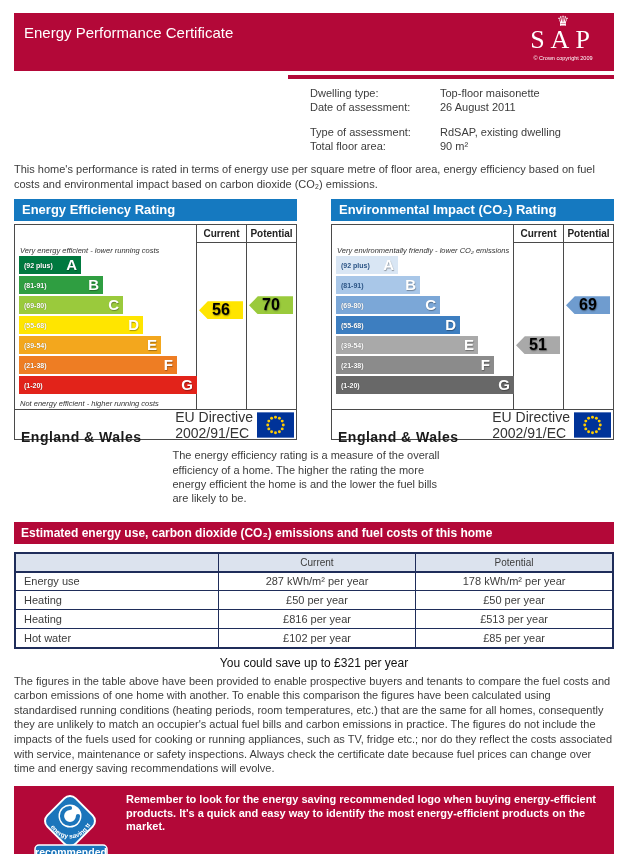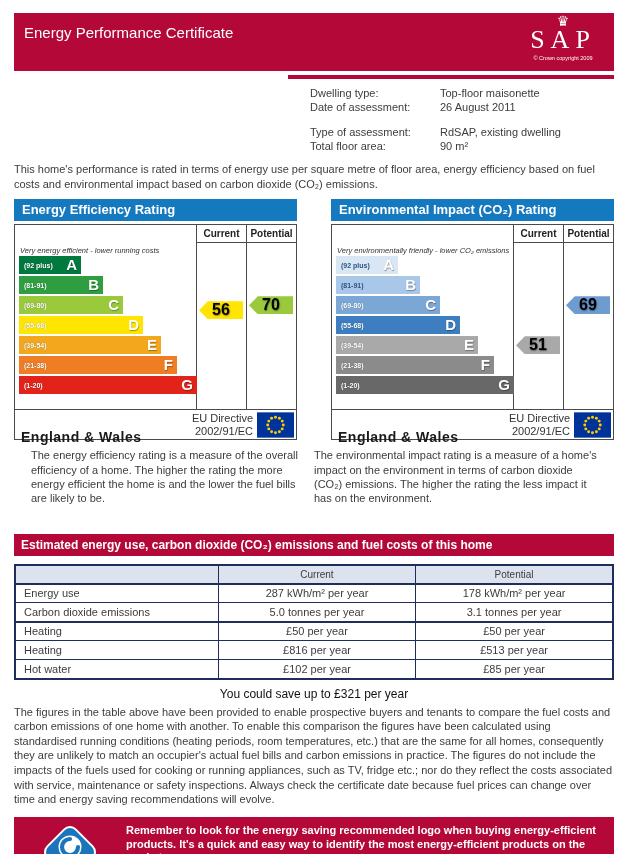--- a/index.html
+++ b/index.html
@@ -55,28 +55,28 @@
     display:flex; align-items:center; justify-content:center;
     clip-path:polygon(0 50%, 20% 0, 100% 0, 100% 100%, 20% 100%);
     text-shadow:0.5px 0.5px 1.5px rgba(0,0,0,0.45); }
   .pointer.cur { left:184px; } .pointer.pot { left:234px; }
   .p-ecur { background:#ffe500; top:58px; }
   .p-epot { background:#9aca3c; top:53px; }
   .p-ccur { background:#a9a9a9; top:93px; }
   .p-cpot { background:#6f9ccf; top:53px; }
   .chart-footer { border-top:1px solid #4a4a4a; height:30px; display:flex; align-items:center; }
   .region { flex:1; font-size:14px; font-weight:bold; color:#1a1a1a; padding-left:6px; letter-spacing:0.5px;margin-top:24px; }
-  .directive { font-size:11px; color:#333; text-align:right; line-height:1.15; margin-right:4px; }
+  .directive { font-size:14px; color:#333; text-align:left; line-height:1.15; margin-right:4px; }
   .euflag { width:37px; height:26px; margin-right:2px; flex:none; }
 
   .chart-descs { display:flex; justify-content:center; margin-top:8px; }
   .chart-desc { width:283px; font-size:11px; line-height:1.3; }
 
   
-  .section-banner { background:#b30838; color:#fff; font-weight:bold; font-size:12px; height:22px; line-height:22px; padding-left:7px; margin-top:28px; }
+  .section-banner { background:#b30838; color:#fff; font-weight:bold; font-size:12px; height:22px; line-height:22px; padding-left:7px; margin-top:16px; }
   table.costs { border-collapse:collapse; width:100%; margin-top:8px; font-size:11px; color:#3c3c3c;
     border:2px solid #1f2d5a; }
   table.costs th, table.costs td { border:1px solid #1f2d5a; height:19px; padding:1px 4px; }
   table.costs th { background:#dce3ee; font-weight:normal; font-size:10px; border-bottom-width:2px; }
   table.costs td.lbl { text-align:left; padding-left:8px; width:34%; }
   table.costs td.val { text-align:center; width:33%; }
   table.costs tr.thick td { border-bottom-width:2px; }
   .save-line { text-align:center; font-weight:normal; font-size:12px; color:#111; margin:7px 0 4px 0; }
   .note { font-size:11px; line-height:1.33; }
 
@@ -158,20 +158,21 @@
             <span class="letter">E</span>
           </div>
           <div class="band e5" style="width:158px">
             <span class="range">(21-38)</span>
             <span class="letter">F</span>
           </div>
           <div class="band e6" style="width:178px">
             <span class="range">(1-20)</span>
             <span class="letter">G</span>
           </div>
+          <div class="caption">Not energy efficient - higher running costs</div>
           <div class="pointer cur p-ecur">
             <span>56</span>
           </div>
           <div class="pointer pot p-epot">
             <span>70</span>
           </div>
         </div>
         <div class="chart-footer">
           <span class="region">England &amp; Wales</span>
           <span class="directive">
@@ -269,43 +270,37 @@
                 <circle cx="15" cy="6.1" r="1.5"></circle>
             </g>
           </svg>
         </div>
       </div>
     </div>
   </div>
 
   <div class="chart-descs">
     <div class="chart-desc">The energy efficiency rating is a measure of the overall efficiency of a home. The higher the rating the more energy efficient the home is and the lower the fuel bills are likely to be.</div>
-    <div class="chart-desc">The environmental impact rating is a measure of a home's impact on the environment in terms of carbon dioxide (CO₂) emissions. The higher the rating the less impact it has on the environment.</div>
   </div>
 
   <div class="section-banner">Estimated energy use, carbon dioxide (CO₂) emissions and fuel costs of this home</div>
 
   <table class="costs">
     <thead>
       <tr>
         <th class="lbl"></th>
         <th class="val">Current</th>
         <th class="val">Potential</th>
       </tr>
     </thead>
     <tbody>
       <tr>
         <td class="lbl">Energy use</td>
         <td class="val">287 kWh/m² per year</td>
         <td class="val">178 kWh/m² per year</td>
-      </tr>
-      <tr class="thick">
-        <td class="lbl">Carbon dioxide emissions</td>
-        <td class="val">5.0 tonnes per year</td>
-        <td class="val">3.1 tonnes per year</td>
       </tr>
       <tr>
         <td class="lbl">Heating</td>
         <td class="val">£50 per year</td>
         <td class="val">£50 per year</td>
       </tr>
       <tr>
         <td class="lbl">Heating</td>
         <td class="val">£816 per year</td>
         <td class="val">£513 per year</td>

